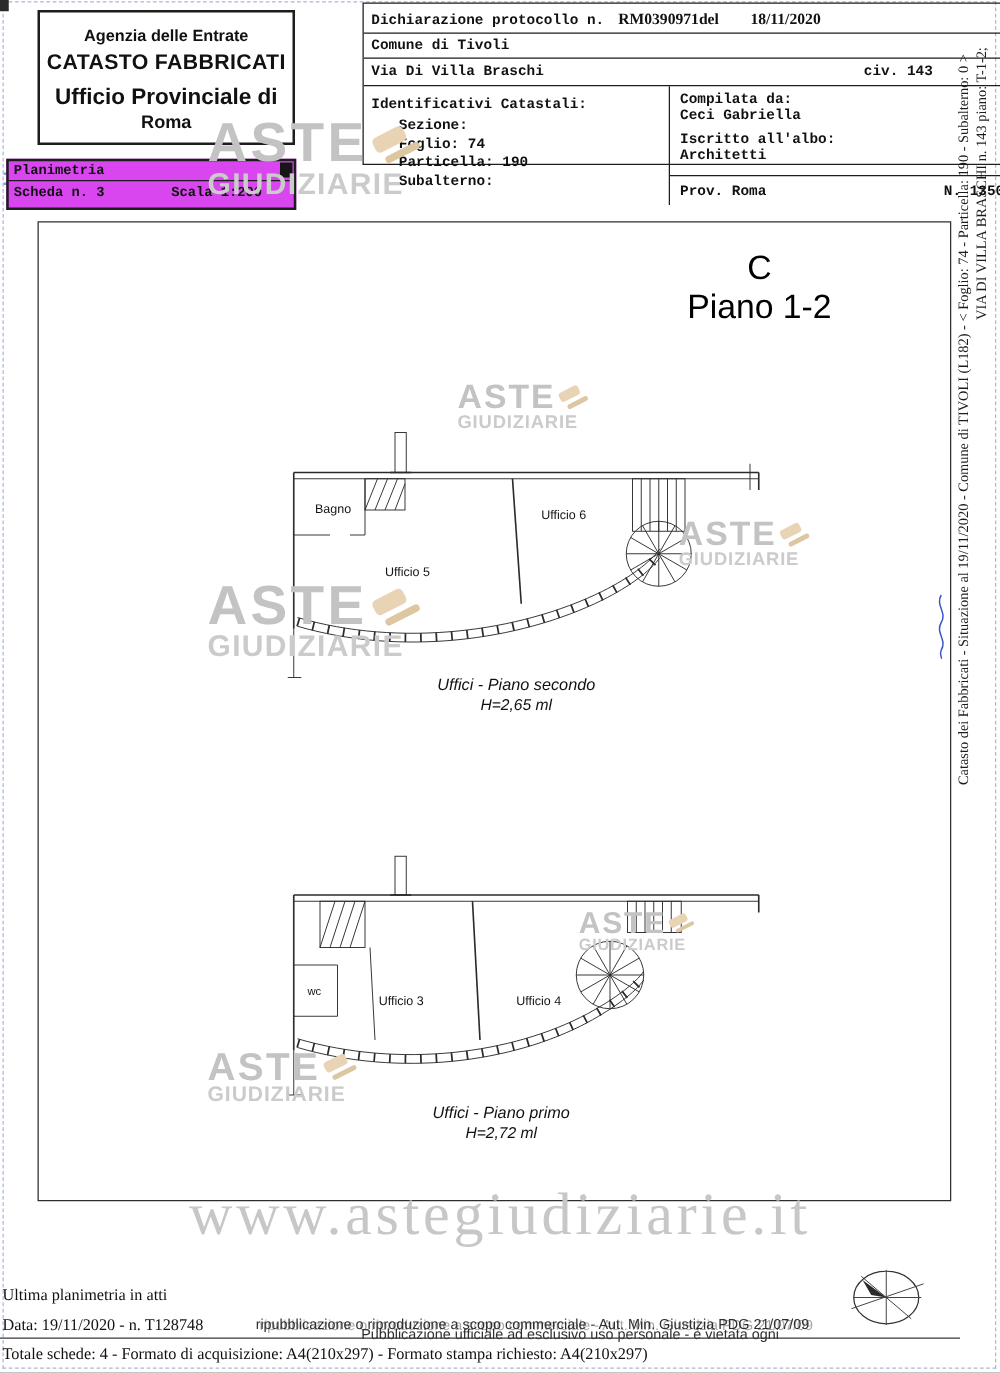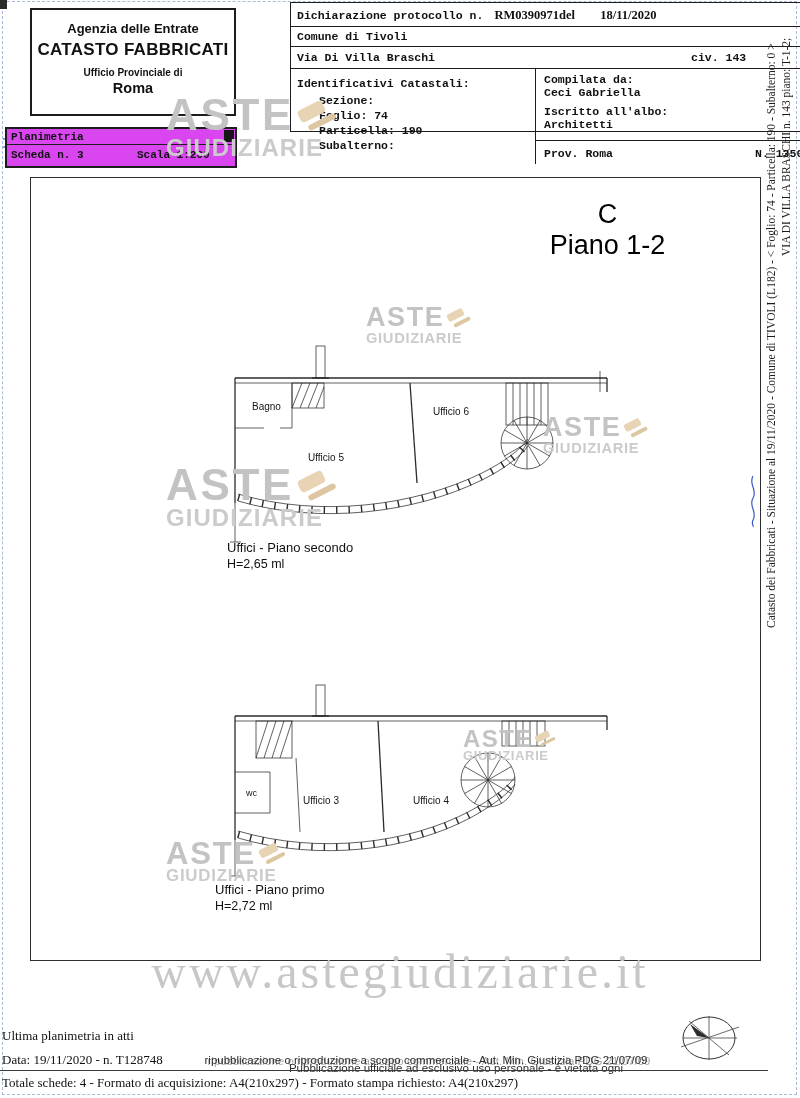--- a/index.html
+++ b/index.html
@@ -13,21 +13,21 @@
 
   
   .dash-border { left:2px; top:1px; width:795px; height:1094px; border:1px dashed #a9b9d9; pointer-events:none; }
   .corner-mark { left:0; top:0; width:7px; height:9px; background:#2b2b2b; }
   .blue-tick { width:10px; height:2px; background:#4a66c8; opacity:.65; }
 
   
   .agency-box { left:30px; top:8px; width:206px; height:108px; border:2px solid #1d1d1d; text-align:center; padding-top:11px; }
   .agency-l1 { font-size:13px; font-weight:bold; }
   .agency-l2 { font-size:17px; font-weight:bold; letter-spacing:.3px; margin-top:4px; }
-  .agency-l3 { font-size:10px; font-weight:bold; margin-top:7px; }
+  .agency-l3 { font-size:18px; font-weight:bold; margin-top:7px; }
   .agency-l4 { font-size:14.5px; font-weight:bold; margin-top:2px; }
 
   
   .plan-box { left:5px; top:127px; width:232px; height:41px; border:2px solid #1d1d1d; background:#d946ef; }
   .plan-row1 { position:relative; height:16px; border-bottom:1.5px solid #1d1d1d; font-size:11px; padding:2px 4px 0; }
   .plan-sq { position:absolute; right:1px; top:1px; width:10px; height:12px; background:#161616; }
   .plan-row2 { position:relative; height:21px; font-size:11px; padding-top:4px; }
   .plan-scheda { position:absolute; left:4px; top:4px; }
   .plan-scala  { position:absolute; left:130px; top:4px; }
 
@@ -48,21 +48,21 @@
   .plan-code { left:515px; top:199px; width:185px; text-align:center; font-size:27px; line-height:31px; color:#000; }
 
   
   .fp { position:absolute; z-index:2; }
   .fp line, .fp path, .fp rect, .fp circle { stroke:#2b2b2b; fill:none; }
   .wall  { stroke-width:1.3; }
   .thin  { stroke-width:.75; }
   .ticks { stroke-width:7; stroke-dasharray:1.4 11; }
   .room-label { font-family:"Liberation Sans",sans-serif; font-size:10px; fill:#141414; stroke:none; }
   .room-label-sm { font-size:9px; }
-  .fp-caption { position:absolute; z-index:2; }
+  .fp-caption { position:absolute; text-align:center; z-index:2;font-style:italic; }
   .fp-cap-l1 { font-size:13px; }
   .fp-cap-l2 { font-size:12.5px; margin-top:2px; }
 
   
   .wm { position:absolute; z-index:5; pointer-events:none; font-weight:bold; color:#c3c3c3; }
   .wm-top { display:flex; align-items:flex-end; }
   .wm-aste { font-size:1em; line-height:.88; letter-spacing:.06em; }
   .wm-giud { font-size:.545em; letter-spacing:.045em; color:#cbcbcb; line-height:1.12; }
   .gavel { position:relative; width:1.1em; height:.78em; display:inline-block; }
   .gavel-head   { position:absolute; left:.1em; top:.1em;  width:.62em; height:.3em;  border-radius:.09em; background:#e8d4b4; transform:rotate(-27deg); }

